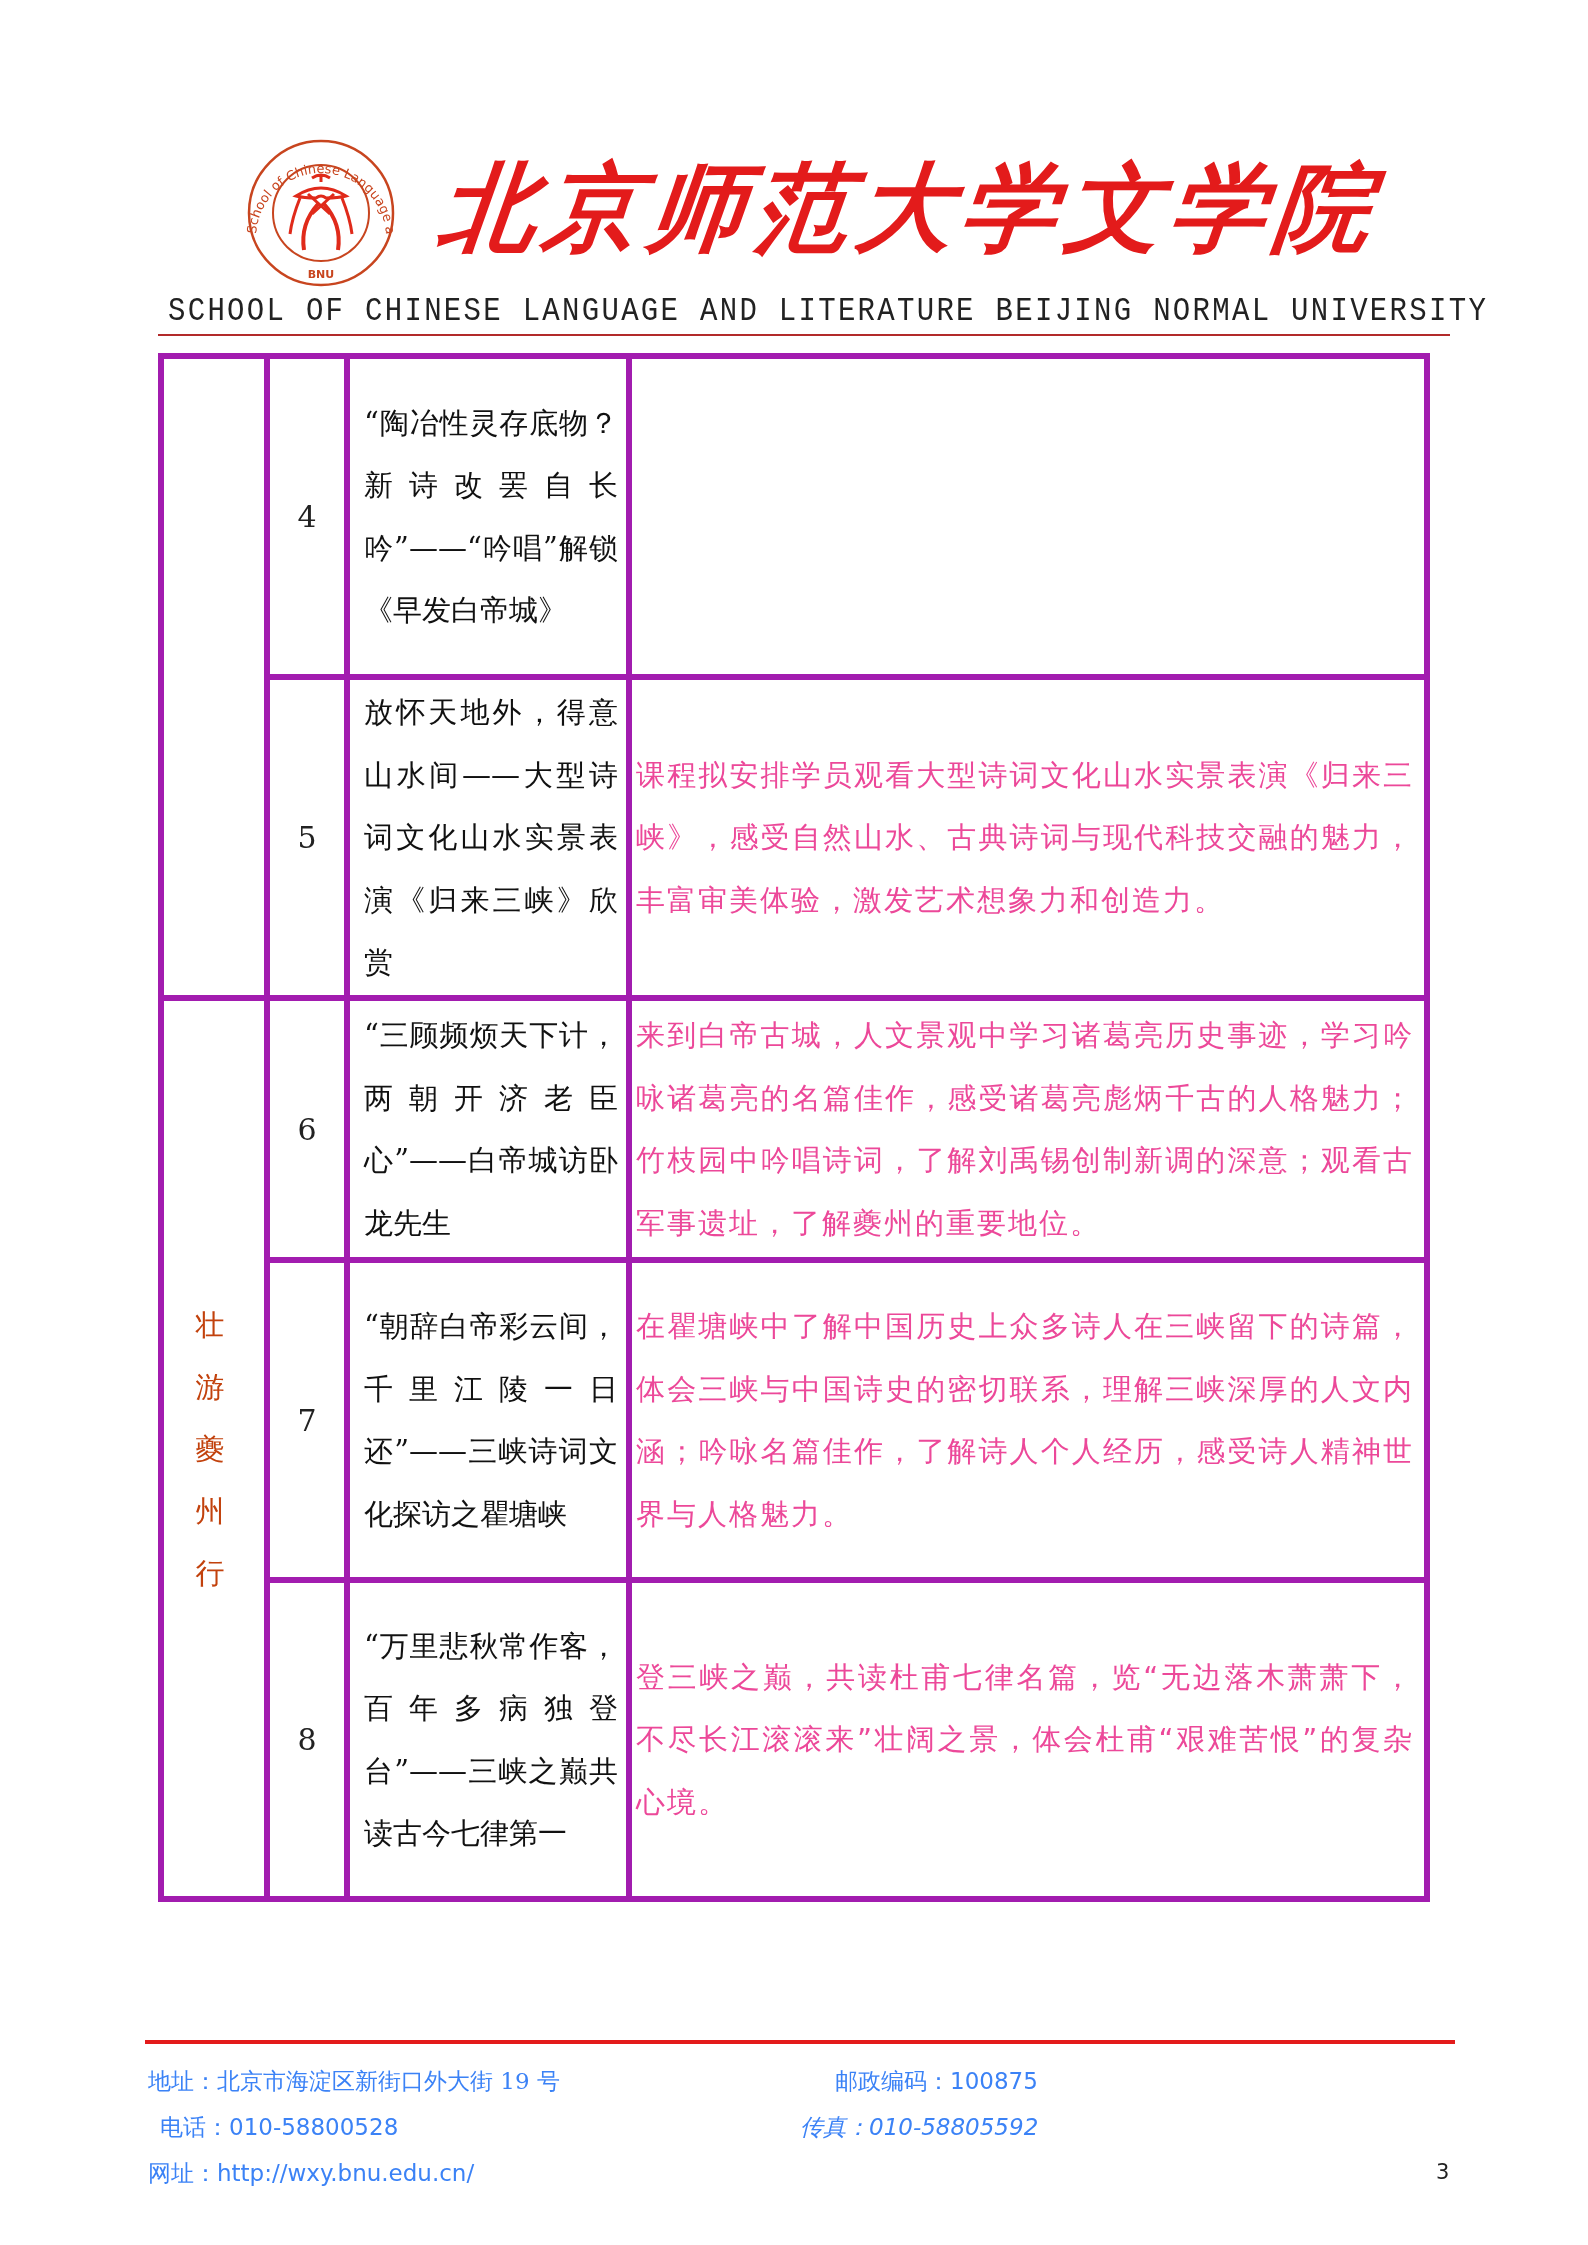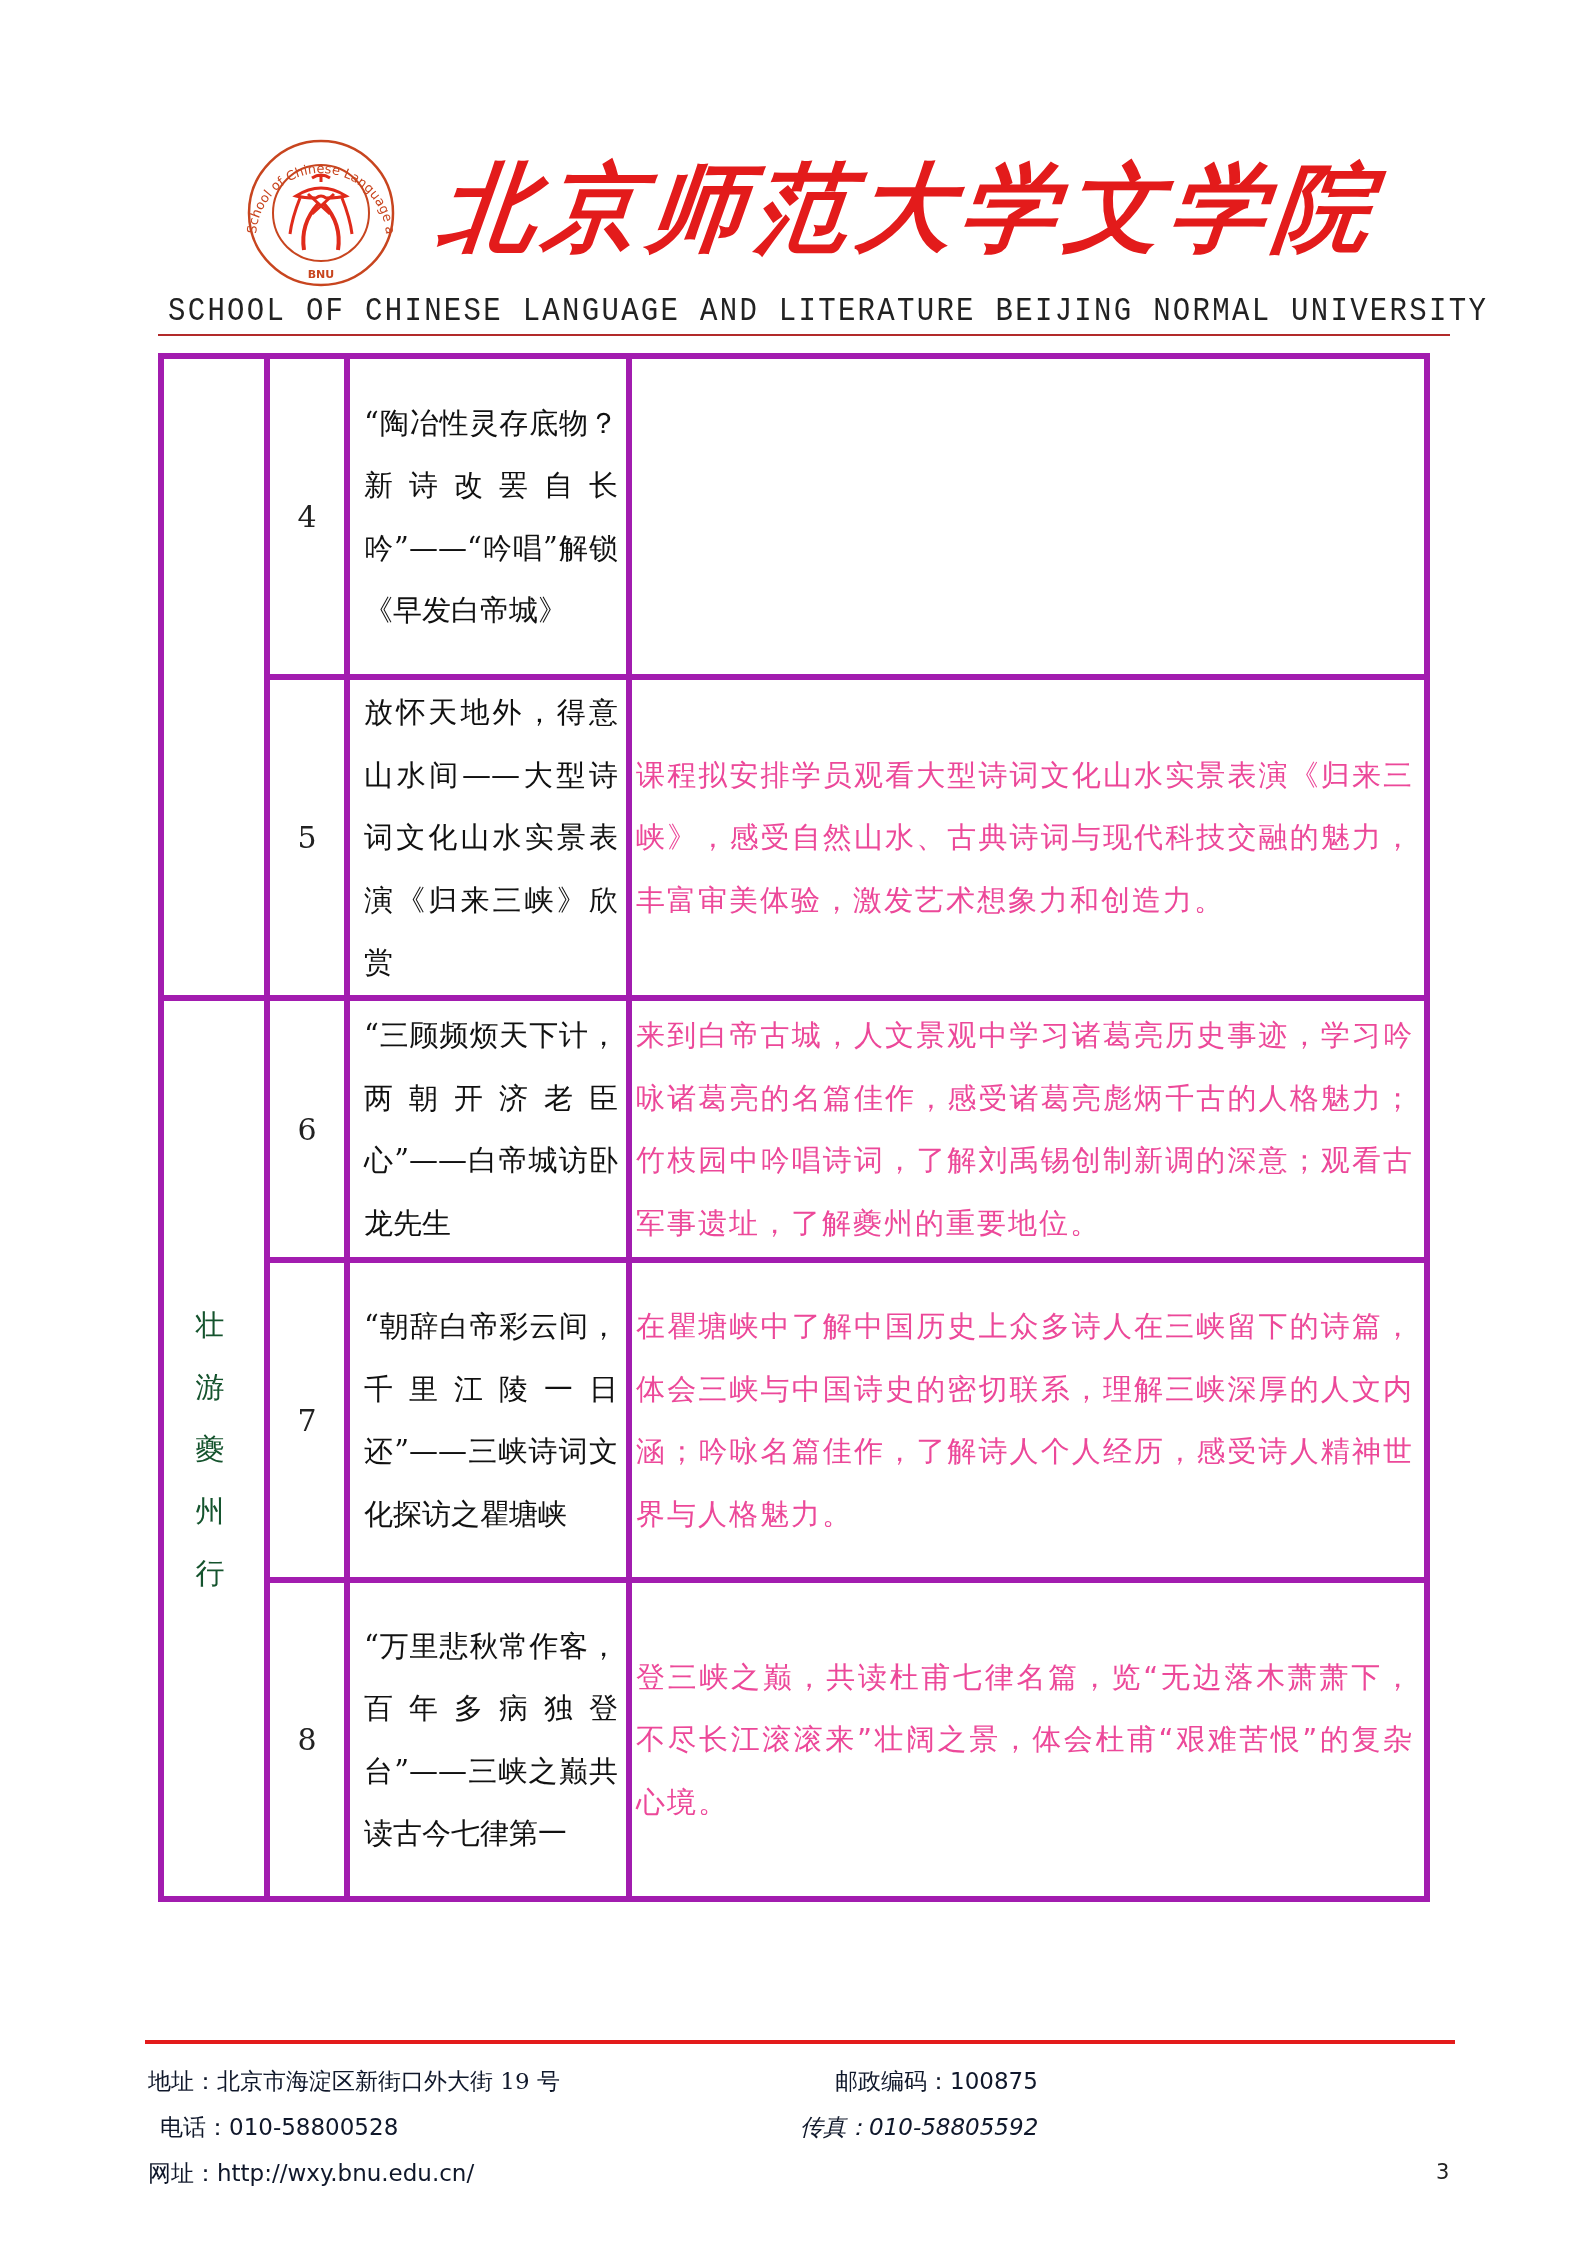--- a/index.html
+++ b/index.html
@@ -14,36 +14,36 @@
                  font-style: italic; letter-spacing: 0; }
   .brand-title span { display: inline-block; transform: skewX(-6deg); }
   .brand-sub { position: absolute; left: 168px; top: 292px; width: 1262px; height: 36px;
                font-family: "Liberation Mono", "DejaVu Sans Mono", monospace; font-size: 29px;
                letter-spacing: 2.3px; color: #222; white-space: nowrap; transform: scaleY(1.15); transform-origin: top left; }
   .header-rule { position: absolute; left: 158px; top: 334px; width: 1292px; height: 2px; background: #b22a2a; }
 
   
   .tbl { position: absolute; left: 158px; top: 353px; width: 1272px; border-collapse: collapse; table-layout: fixed; }
   .tbl td { border: 6px solid #a21caf; padding: 0; vertical-align: middle; }
-  .c-mod { width: 100px; text-align: center; font-size: 29px; line-height: 62px; color: #14532d; }
+  .c-mod { width: 100px; text-align: center; font-size: 29px; line-height: 62px; color: #c2410c; }
   .c-num { width: 74px; text-align: center; font-size: 30px; color: #222; }
   .c-title { width: 254px; font-size: 29px; line-height: 62.5px; padding: 0 8px 0 14px !important; color: #111;
              text-align: justify; }
   .c-desc { font-size: 29px; line-height: 62.5px; padding: 0 10px 0 4px !important; color: #ec4899;
             font-family: "DejaVu Sans", "Liberation Sans", sans-serif; letter-spacing: 2px; text-align: justify; }
   .r4 { height: 321px; }
   .r5 { height: 321px; }
   .r6 { height: 262px; }
   .r7 { height: 320px; }
   .r8 { height: 319px; }
   .mod-label { display: block; width: 66px; margin: 0 auto; letter-spacing: 8px; text-align: center; }
 
   
   .footer-rule { position: absolute; left: 145px; top: 2040px; width: 1310px; height: 4px; background: #e31b1b; }
-  .foot { position: absolute; font-family: "DejaVu Sans", "Liberation Sans", sans-serif; font-size: 23px; color: #0f172a; white-space: nowrap; }
+  .foot { position: absolute; font-family: "DejaVu Sans", "Liberation Sans", sans-serif; font-size: 23px; color: #3b82f6; white-space: nowrap; }
   .foot .lbl { font-family: "DejaVu Serif", serif; }
   .page-num { position: absolute; left: 1436px; top: 2160px; font-size: 21px; font-family: "DejaVu Sans", sans-serif; color: #222; }
 </style>
 </head>
 <body>
 
 <div class="logo">
   <svg width="190" height="150" viewBox="0 0 190 150">
     <defs>
       <path id="ringpath" d="M 30 100 A 62 62 0 1 1 160 100"></path>

